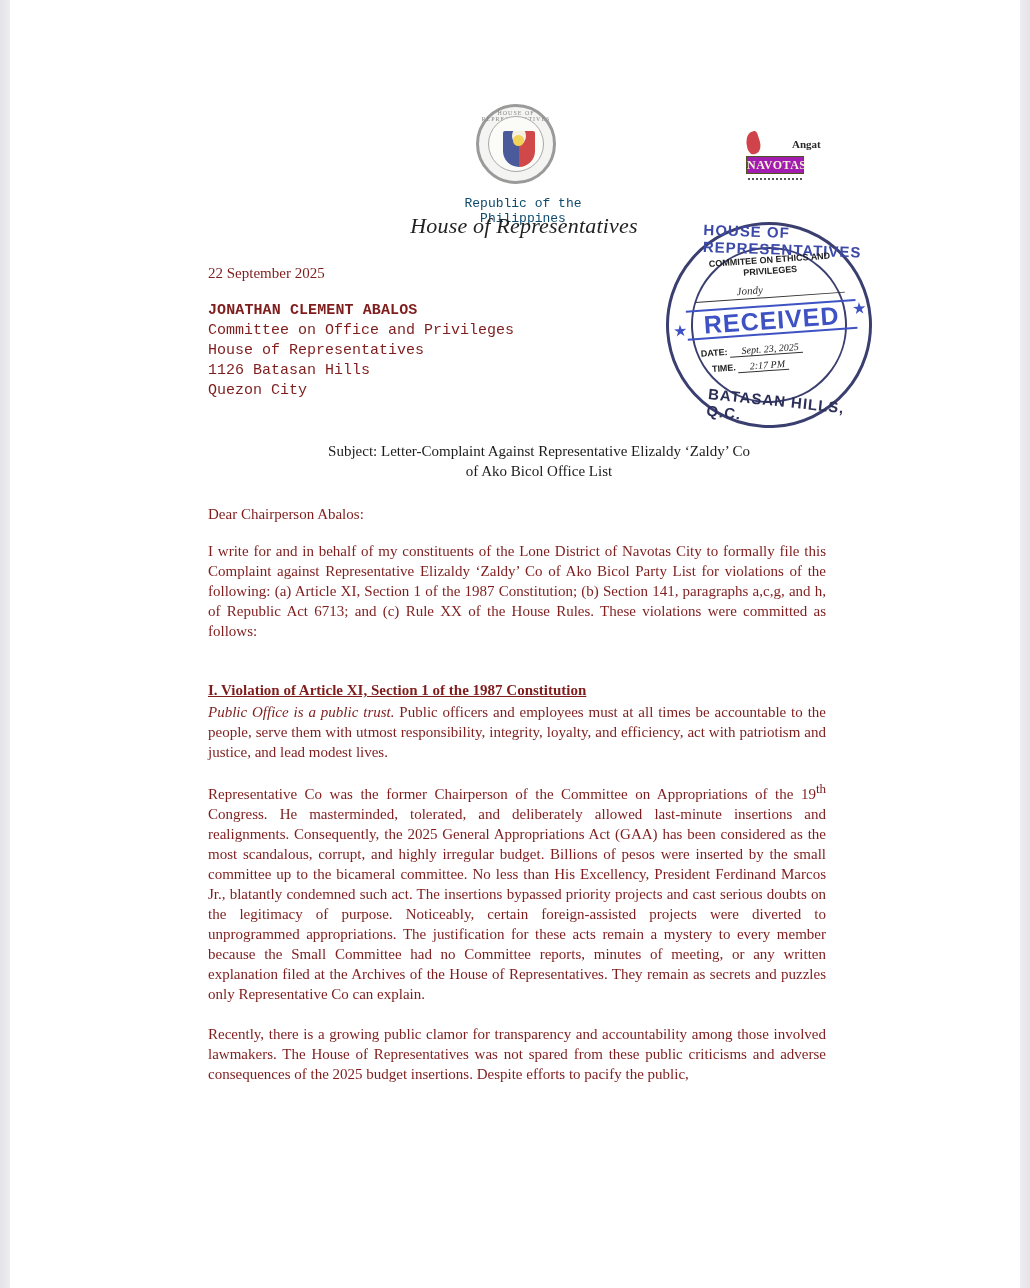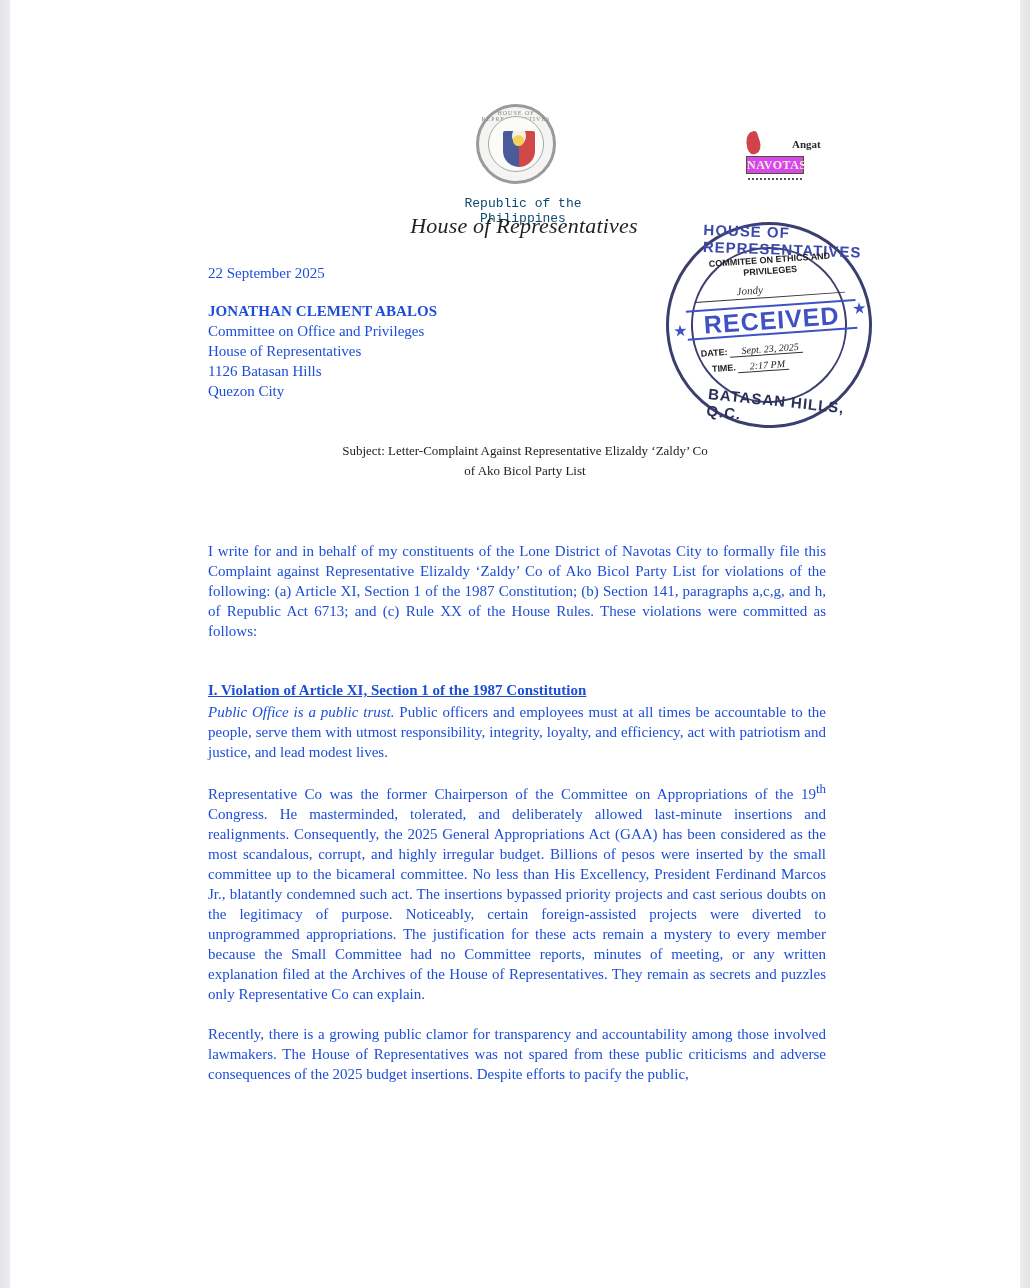--- a/index.html
+++ b/index.html
@@ -25,47 +25,47 @@
   .seal .arc-text { position: absolute; left: 0; top: 3px; width: 100%; text-align: center; font-size: 6px; color: #888; letter-spacing: 1px; }
 
   .republic { position: absolute; left: 428px; top: 196px; width: 170px; text-align: center; font-size: 13px; color: #0c4a6e; font-family: Liberation Mono, monospace; }
   .house { position: absolute; left: 394px; top: 213px; width: 240px; text-align: center; font-size: 22px; font-style: italic; color: #222; letter-spacing: 0.2px; }
 
   
   .navotas { position: absolute; left: 732px; top: 130px; width: 66px; height: 64px; }
   .navotas .flame { position: absolute; left: 4px; top: 2px; width: 14px; height: 22px; background: #d0434a;
                     border-radius: 80% 20% 60% 40%; transform: rotate(-18deg); }
   .navotas .angat { position: absolute; left: 14px; top: 8px; font-size: 11px; font-weight: bold; color: #2a2a2a; font-family: "Liberation Serif", serif; margin-left: 36px; }
-  .navotas .box { position: absolute; left: 4px; top: 26px; width: 58px; height: 18px; background: #d946ef; border: 1px solid #4c5522; }
+  .navotas .box { position: absolute; left: 4px; top: 26px; width: 58px; height: 18px; background: #a21caf; border: 1px solid #4c5522; }
   .navotas .box span { display: block; text-align: center; color: #f4f2d8; font-size: 12px; font-weight: bold; line-height: 16px; letter-spacing: 0.5px; }
   .navotas .tag { position: absolute; left: 6px; top: 48px; width: 54px; height: 2px; border-top: 2px dotted #555; }
 
   
   .stamp { position: absolute; left: 656px; top: 222px; width: 206px; height: 206px; border-radius: 50%;
            border: 3px solid #3b3f70; transform: rotate(-4deg); }
   .stamp .inner { position: absolute; inset: 22px; border-radius: 50%; border: 2px solid #3b3f70; }
   .stamp .top-arc { position: absolute; left: 40px; top: 0px; font-size: 15px; font-weight: bold; color: #3c49a8; letter-spacing: 1px; font-family: "Liberation Sans", sans-serif; transform: rotate(6deg); }
   .stamp .bottom-arc { position: absolute; left: 32px; top: 170px; font-size: 15px; font-weight: bold; color: #2c2f58; letter-spacing: 1px; font-family: "Liberation Sans", sans-serif; transform: rotate(10deg); }
   .stamp .committee { position: absolute; left: 40px; top: 30px; width: 130px; text-align: center; font-size: 9px; font-weight: bold; color: #222; font-family: "Liberation Sans", sans-serif; line-height: 11px; }
   .stamp .sig { position: absolute; left: 70px; top: 58px; font-size: 11px; font-style: italic; color: #333; }
   .stamp .sigline { position: absolute; left: 28px; top: 72px; width: 150px; border-top: 1px solid #333; }
   .stamp .received { position: absolute; left: 18px; top: 80px; width: 170px; text-align: center; font-size: 25px; font-weight: bold; color: #3f52c4;
                      font-family: "Liberation Sans", sans-serif; letter-spacing: 1px; border-top: 2px solid #3f52c4; border-bottom: 2px solid #3f52c4; line-height: 26px; }
   .stamp .line { position: absolute; left: 30px; font-size: 9px; font-weight: bold; color: #222; font-family: "Liberation Sans", sans-serif; }
   .stamp .line .val { font-style: italic; font-weight: normal; font-family: "Liberation Serif", serif; font-size: 10px; border-bottom: 1px solid #333; padding: 0 4px 0 12px; margin-left: 2px; }
   .stamp .star { position: absolute; color: #3f52c4; font-size: 16px; }
 
   
-  .text { position: absolute; left: 198px; width: 618px; font-size: 15px; line-height: 20px; color: #1d4ed8; }
+  .text { position: absolute; left: 198px; width: 618px; font-size: 15px; line-height: 20px; color: #7f1d1d; }
   .justify { text-align: justify; text-align-last: left; }
   .date { top: 263px; }
-  .addr { top: 301px; line-height: 20px; }
+  .addr { top: 301px; line-height: 20px; font-family: Liberation Mono, monospace; }
   .addr .name { font-weight: bold; letter-spacing: 0.1px; }
   .addr .title { font-style: italic; }
-  .subject { position: absolute; left: 250px; width: 530px; top: 441px; text-align: center; font-size: 13px; line-height: 20px; }
+  .subject { position: absolute; left: 264px; width: 530px; top: 441px; text-align: center; font-size: 15px; line-height: 20px; }
   .salutation { top: 504px; }
   .p1 { top: 541px; }
   .heading { top: 680px; font-weight: bold; text-decoration: underline; }
   .p2 { top: 702px; }
   .p3 { top: 784px; }
   .p4 { top: 1024px; }
   sup { font-size: 13px; vertical-align: super; line-height: 0; }
   .em { font-style: italic; }
 </style>
 </head>
@@ -122,23 +122,24 @@
   <div class="text addr">
     <div class="name">JONATHAN CLEMENT ABALOS</div>
     <div>Committee on Office and Privileges</div>
     <div>House of Representatives</div>
     <div>1126 Batasan Hills</div>
     <div>Quezon City</div>
   </div>
 
   <div class="subject">
     <div>Subject: Letter-Complaint Against Representative Elizaldy ‘Zaldy’ Co</div>
-    <div>of Ako Bicol Party List</div>
+    <div>of Ako Bicol Office List</div>
   </div>
 
+  <div class="text salutation">Dear Chairperson Abalos:</div>
 
   <div class="text justify p1">I write for and in behalf of my constituents of the Lone District of Navotas City to formally file this Complaint against Representative Elizaldy ‘Zaldy’ Co of Ako Bicol Party List for violations of the following: (a) Article XI, Section 1 of the 1987 Constitution; (b) Section 141, paragraphs a,c,g, and h, of Republic Act 6713; and (c) Rule XX of the House Rules. These violations were committed as follows:</div>
 
   <div class="text heading">I. Violation of Article XI, Section 1 of the 1987 Constitution</div>
 
   <div class="text justify p2"><span class="em">Public Office is a public trust.</span><span> Public officers and employees must at all times be accountable to the people, serve them with utmost responsibility, integrity, loyalty, and efficiency, act with patriotism and justice, and lead modest lives.</span></div>
 
   <div class="text justify p3"><span>Representative Co was the former Chairperson of the Committee on Appropriations of the 19</span><sup>th</sup><span> Congress. He masterminded, tolerated, and deliberately allowed last-minute insertions and realignments. Consequently, the 2025 General Appropriations Act (GAA) has been considered as the most scandalous, corrupt, and highly irregular budget. Billions of pesos were inserted by the small committee up to the bicameral committee. No less than His Excellency, President Ferdinand Marcos Jr., blatantly condemned such act. The insertions bypassed priority projects and cast serious doubts on the legitimacy of purpose. Noticeably, certain foreign-assisted projects were diverted to unprogrammed appropriations. The justification for these acts remain a mystery to every member because the Small Committee had no Committee reports, minutes of meeting, or any written explanation filed at the Archives of the House of Representatives. They remain as secrets and puzzles only Representative Co can explain.</span></div>
 
   <div class="text justify p4">Recently, there is a growing public clamor for transparency and accountability among those involved lawmakers. The House of Representatives was not spared from these public criticisms and adverse consequences of the 2025 budget insertions. Despite efforts to pacify the public,</div>

